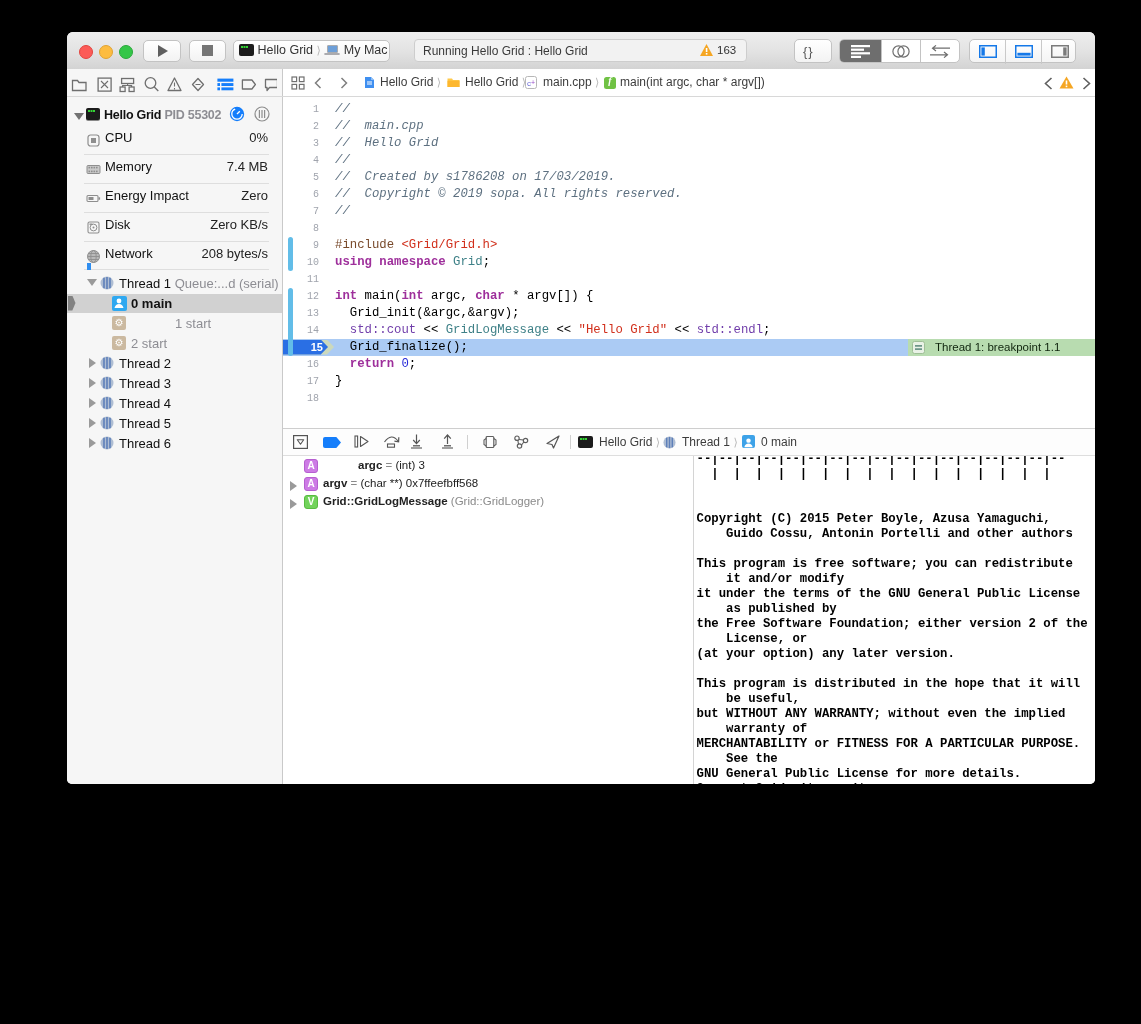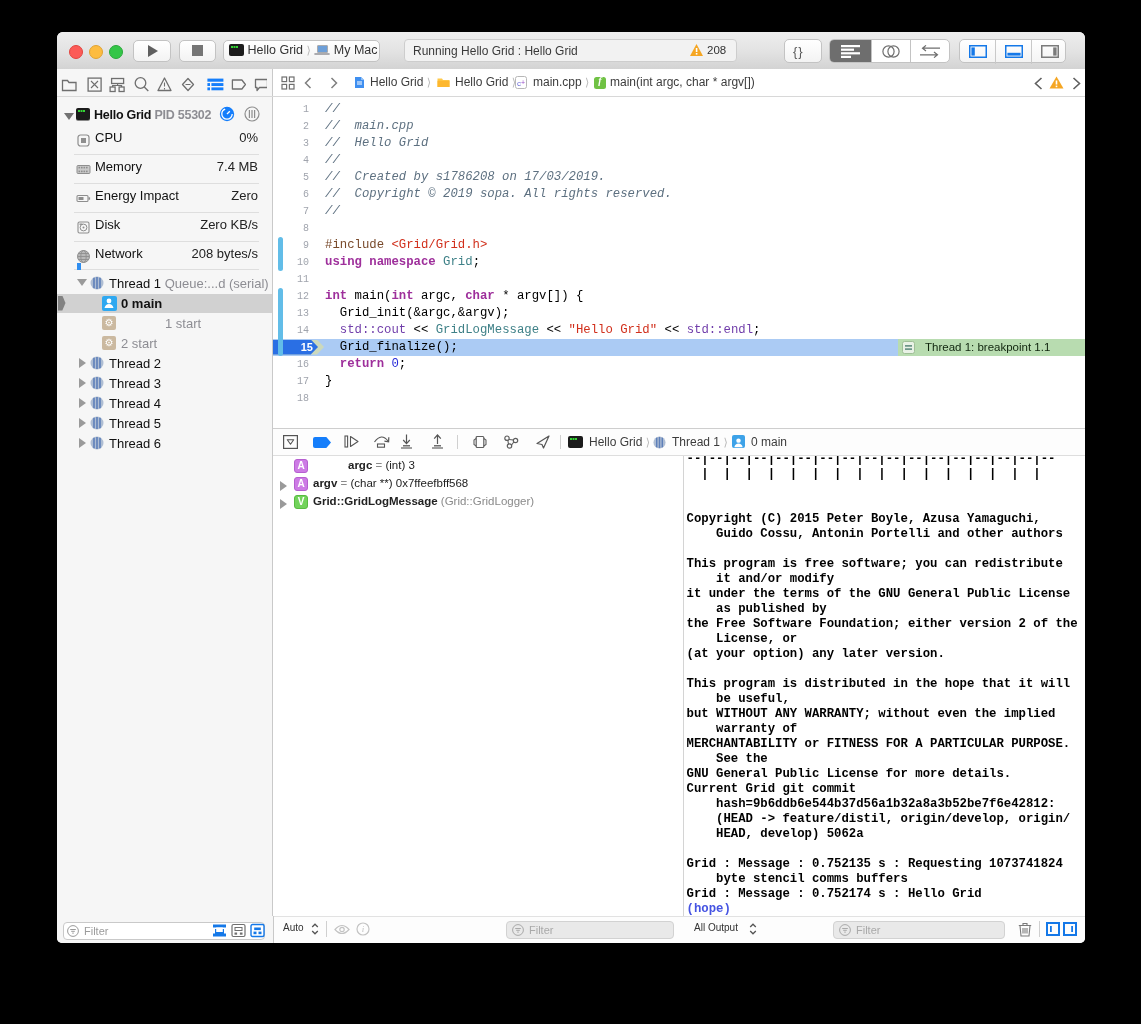--- a/index.html
+++ b/index.html
@@ -1,19 +1,19 @@
 <!DOCTYPE html>
 <html><head>
 <meta charset="utf-8">
 <style>
   html,body{margin:0;padding:0;background:#000;}
   body{width:1141px;height:1024px;position:relative;overflow:hidden;
        font-family:"Liberation Sans",sans-serif;-webkit-font-smoothing:antialiased;}
   .abs{position:absolute;}
-  #win{left:57px;top:32px;width:1028px;height:911px;background:#fff;
+  #win{left:67px;top:32px;width:1028px;height:752px;background:#fff;
        border-radius:6px 6px 5px 5px;overflow:hidden;}
   
   #toolbar{left:0;top:0;width:1028px;height:37px;
      background:linear-gradient(180deg,#eeeeee 0%,#e2e2e2 55%,#d3d3d3 100%);
      border-bottom:1px solid #b3b3b3;}
   .tl{width:12px;height:12px;border-radius:50%;top:13px;}
   .btn{background:linear-gradient(180deg,#ffffff,#f3f3f3);border:1px solid #c3c3c3;
        border-radius:5px;box-sizing:border-box;}
   .cap{font-size:12.5px;color:#333;}
   
@@ -83,21 +83,21 @@
     My Mac
   </div>
 
   <div class="abs" style="left:347px;top:7px;width:333px;height:23px;background:#f2f2f2;border:1px solid #cdcdcd;border-radius:4px;box-sizing:border-box;"></div>
   <div class="abs" style="left:356px;top:12px;font-size:12px;color:#3a3a3a;">Running Hello Grid : Hello Grid</div>
   <svg class="abs" style="left:632px;top:11px;" width="15" height="14" viewBox="0 0 15 14">
     <path d="M7.5 1 L14 13 L1 13 Z" fill="#f5a623"></path>
       <rect x="6.8" y="5" width="1.6" height="4" fill="#fff"></rect>
       <rect x="6.8" y="10" width="1.6" height="1.6" fill="#fff"></rect>
   </svg>
-  <div class="abs" style="left:650px;top:12px;font-size:11.5px;color:#333;">208</div>
+  <div class="abs" style="left:650px;top:12px;font-size:11.5px;color:#333;">163</div>
 
   <div class="abs btn" style="left:727px;top:7px;width:38px;height:24px;"></div>
   <div class="abs" style="left:736px;top:12px;font-size:13px;color:#5a5a5a;letter-spacing:1px;">{}</div>
 
   <div class="abs" style="left:772px;top:7px;width:121px;height:24px;border:1px solid #c3c3c3;border-radius:5px;box-sizing:border-box;background:#fff;overflow:hidden;">
     <div style="position:absolute;left:0;top:0;width:41px;height:24px;background:#6e6e6e;"></div>
     <svg style="position:absolute;left:11px;top:5px;" width="19" height="13" viewBox="0 0 19 13">
       <g fill="#fff">
           <rect x="0" y="0" width="19" height="2.2"></rect>
           <rect x="0" y="3.6" width="13" height="2.2"></rect>

